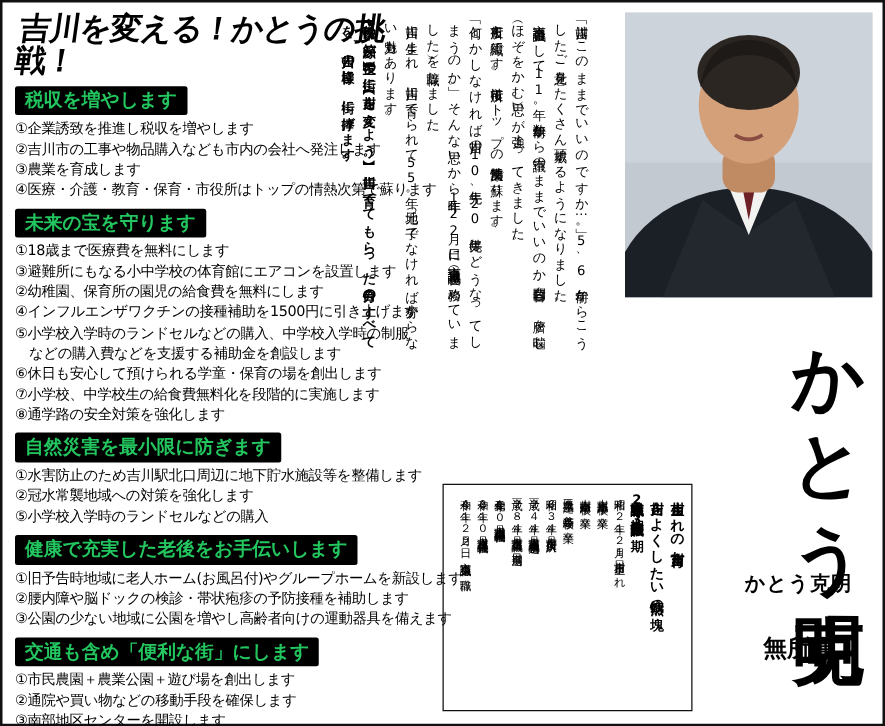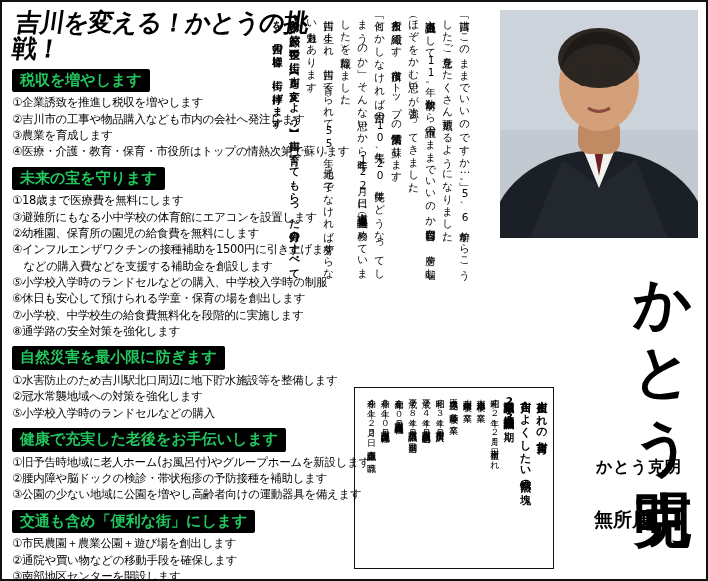--- a/index.html
+++ b/index.html
@@ -67,21 +67,21 @@
     font-size:58px;font-weight:bold;line-height:1.0;
     letter-spacing:2px;
     font-family:"DejaVu Serif","Liberation Serif",serif;
   }
   .namekana{
     position:absolute;right:24px;top:455px;
     font-size:16px;font-weight:bold;letter-spacing:1px;
   }
   .affil{
     position:absolute;right:22px;top:505px;
-    font-size:19px;font-weight:bold;line-height:1.3;
+    font-size:19px;font-weight:bold;text-align:center;line-height:1.3;
     width:90px;
   }
   .affil div{display:block;}
 
   
   .profile{
     position:absolute;left:352px;top:385px;width:200px;height:182px;
     border:1.5px solid #111;
     display:flex;flex-direction:row-reverse;
     padding:4px 4px;box-sizing:border-box;
@@ -116,22 +116,22 @@
       </ul>
     </div>
 
     <div class="sect">
       <div class="sect-title">未来の宝を守ります</div>
       <ul class="items">
         <li>①18歳まで医療費を無料にします</li>
         <li>③避難所にもなる小中学校の体育館にエアコンを設置します</li>
         <li>②幼稚園、保育所の園児の給食費を無料にします</li>
         <li>④インフルエンザワクチンの接種補助を1500円に引き上げます</li>
+        <li>⑤小学校入学時のランドセルなどの購入、中学校入学時の制服</li>
         <li>　などの購入費などを支援する補助金を創設します</li>
-        <li>⑤小学校入学時のランドセルなどの購入、中学校入学時の制服</li>
         <li>⑥休日も安心して預けられる学童・保育の場を創出します</li>
         <li>⑦小学校、中学校生の給食費無料化を段階的に実施します</li>
         <li>⑧通学路の安全対策を強化します</li>
       </ul>
     </div>
 
     <div class="sect">
       <div class="sect-title">自然災害を最小限に防ぎます</div>
       <ul class="items">
         <li>①水害防止のため吉川駅北口周辺に地下貯水施設等を整備します</li>

